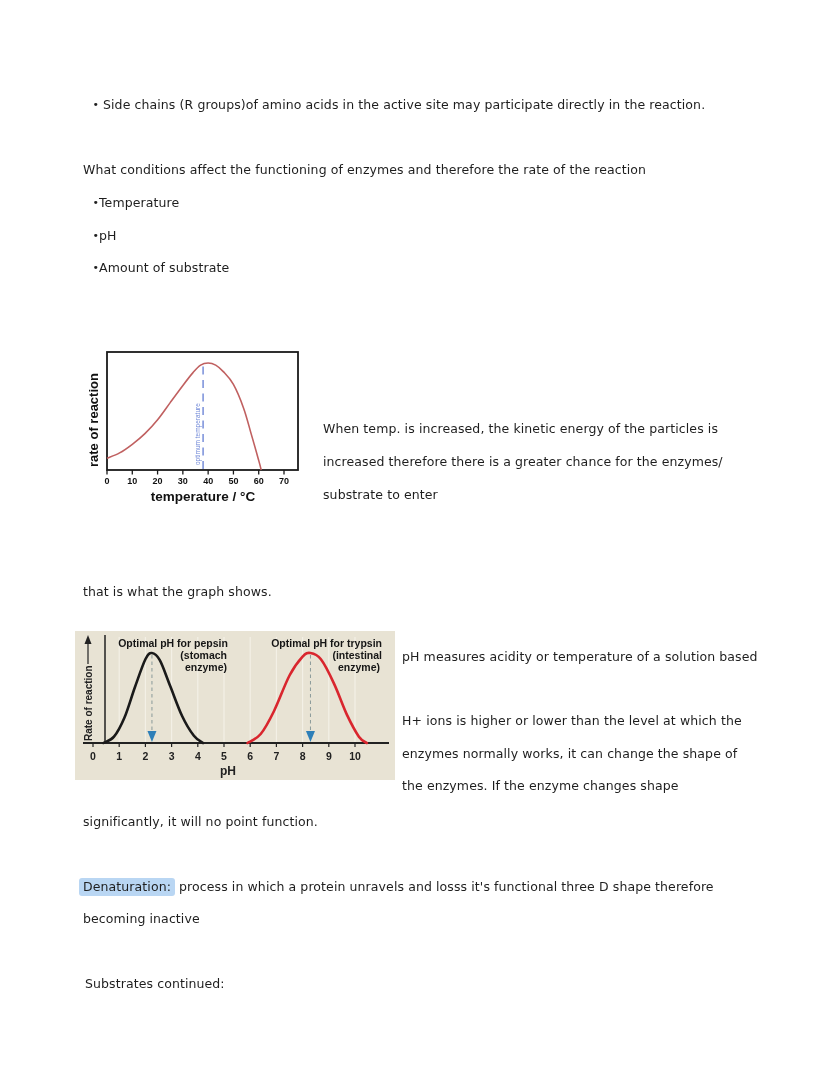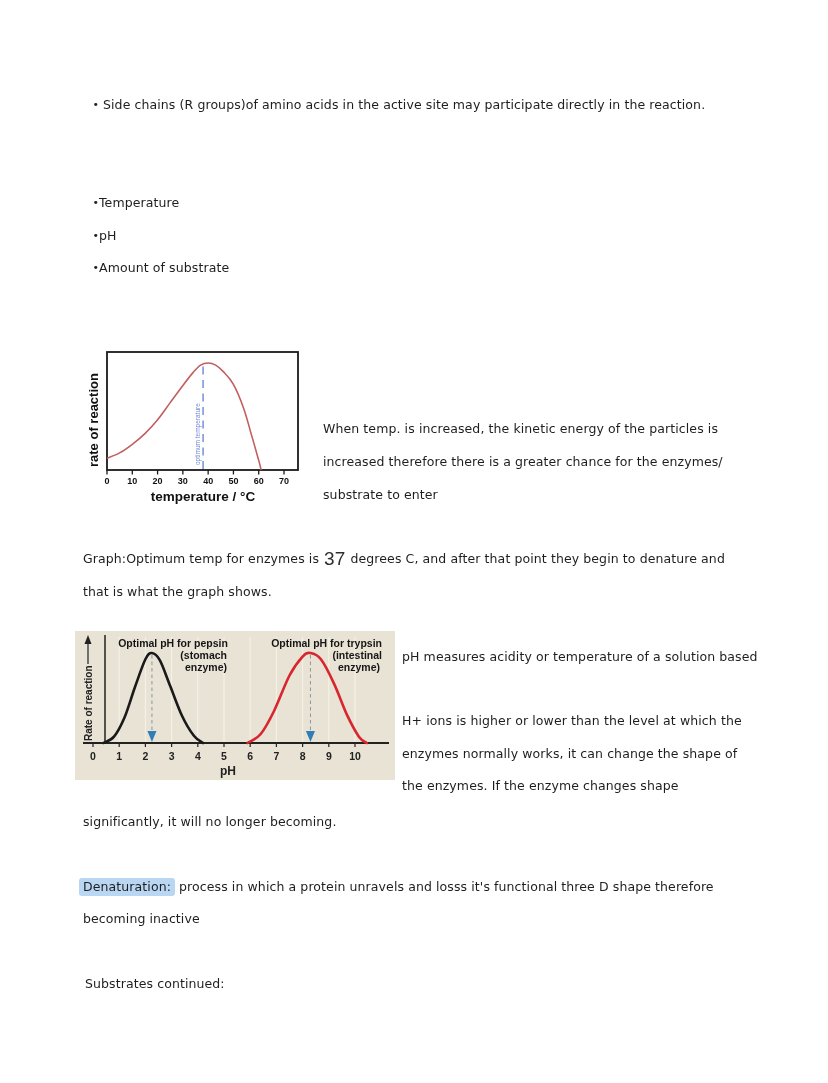--- a/index.html
+++ b/index.html
@@ -30,20 +30,21 @@
   .t2ylab{font-family:"Liberation Sans",sans-serif;font-weight:bold;font-size:10px;fill:#222;}
   .t2ph{font-family:"Liberation Sans",sans-serif;font-weight:bold;font-size:12px;fill:#222;}
 </style>
 </head>
 <body>
 
 <div class="page">
 
   <div class="line" style="left:85px;top:96px"><span class="dot">•</span><span style="margin-left:4px">Side chains (R groups)of amino acids in the active site may participate directly in the reaction.</span></div>
 
+  <div class="line" style="left:83px;top:161px">What conditions affect the functioning of enzymes and therefore the rate of the reaction</div>
 
   <div class="line" style="left:85px;top:194px"><span class="dot">•</span><span>Temperature</span></div>
   <div class="line" style="left:85px;top:227px"><span class="dot">•</span><span>pH</span></div>
   <div class="line" style="left:85px;top:259px"><span class="dot">•</span><span>Amount of substrate</span></div>
 
   <div class="chart" id="graph-temp" style="left:85px;top:348px;width:215px;height:160px"><svg width="215" height="160" viewBox="0 0 215 160">
         <rect x="22" y="4" width="191" height="118" fill="#ffffff" stroke="#1a1a1a" stroke-width="1.8"></rect>
         <line x1="22" y1="122" x2="22" y2="126.5" stroke="#1a1a1a" stroke-width="1.3"></line>
         <text x="22" y="136" text-anchor="middle" class="t1tick">0</text>
         <line x1="47.285714285714285" y1="122" x2="47.285714285714285" y2="126.5" stroke="#1a1a1a" stroke-width="1.3"></line>
@@ -64,21 +65,20 @@
         <text transform="translate(115.08571428571427,117) rotate(-90)" class="t1ann" fill="#6f87d7">optimum temperature</text>
         <path d="M22.0 110.2C24.1 109.3 30.4 107.2 34.6 104.9C38.9 102.6 43.1 99.5 47.3 96.3C51.5 93.1 55.7 89.7 59.9 85.6C64.1 81.5 68.4 76.9 72.6 71.7C76.8 66.5 81.0 60.3 85.2 54.6C89.4 48.9 94.1 42.5 97.9 37.5C101.6 32.5 105.0 28.0 108.0 24.6C110.9 21.2 113.0 18.7 115.6 17.1C118.1 15.5 120.6 15.0 123.1 15.0C125.7 15.0 128.2 15.7 130.7 17.1C133.3 18.6 135.4 20.4 138.3 23.6C141.3 26.8 145.1 30.3 148.4 36.4C151.8 42.5 155.6 51.7 158.5 59.9C161.5 68.1 163.6 76.9 166.1 85.6C168.7 94.4 172.0 106.3 173.7 112.4C175.4 118.4 175.8 120.4 176.2 122.0" fill="none" stroke="#c06060" stroke-width="1.6"></path>
         <text x="118" y="153" text-anchor="middle" class="t1axis">temperature / °C</text>
         <text transform="translate(13,119) rotate(-90)" class="t1axis2">rate of reaction</text>
       </svg></div>
 
   <div class="line" style="left:323px;top:420px">When temp. is increased, the kinetic energy of the particles is</div>
   <div class="line" style="left:323px;top:453px">increased therefore there is a greater chance for the enzymes/</div>
   <div class="line" style="left:323px;top:486px">substrate to enter</div>
 
-  <div class="line" style="left:83px;top:550px"><span>Graph:Optimum temp for enzymes is </span><span class="big-num">37</span><span> degrees C, and after that point they begin to denature and</span></div>
   <div class="line" style="left:83px;top:583px">that is what the graph shows.</div>
 
   <div class="chart" id="graph-ph" style="left:75px;top:631px;width:320px;height:149px"><svg width="320" height="149" viewBox="0 0 320 149">
         <rect x="0" y="0" width="320" height="149" fill="#e8e3d4"></rect>
         <line x1="44.2" y1="6" x2="44.2" y2="112" stroke="#f3f0e6" stroke-width="1.2"></line>
         <line x1="70.4" y1="6" x2="70.4" y2="112" stroke="#f3f0e6" stroke-width="1.2"></line>
         <line x1="96.6" y1="6" x2="96.6" y2="112" stroke="#f3f0e6" stroke-width="1.2"></line>
         <line x1="122.8" y1="6" x2="122.8" y2="112" stroke="#f3f0e6" stroke-width="1.2"></line>
         <line x1="149" y1="6" x2="149" y2="112" stroke="#f3f0e6" stroke-width="1.2"></line>
         <line x1="175.2" y1="6" x2="175.2" y2="112" stroke="#f3f0e6" stroke-width="1.2"></line>
@@ -125,20 +125,20 @@
         <text x="152" y="40" text-anchor="end" class="t2lab">enzyme)</text>
         <text x="307" y="16" text-anchor="end" class="t2lab">Optimal pH for trypsin</text>
         <text x="307" y="28" text-anchor="end" class="t2lab">(intestinal</text>
         <text x="305" y="40" text-anchor="end" class="t2lab">enzyme)</text>
       </svg></div>
 
   <div class="line" style="left:402px;top:648px">pH measures acidity or temperature of a solution based</div>
   <div class="line" style="left:402px;top:712px">H+  ions is higher or lower than the level at which the</div>
   <div class="line" style="left:402px;top:777px">the enzymes. If the enzyme changes shape</div>
   <div class="line" style="left:402px;top:745px">enzymes normally works, it can change the shape of</div>
-  <div class="line" style="left:83px;top:813px">significantly, it will no longer becoming.</div>
+  <div class="line" style="left:83px;top:813px">significantly, it will no point function.</div>
 
   <div class="line" style="left:83px;top:878px"><span class="hl" id="denat-term" style="background: rgb(185, 214, 243);">Denaturation:</span><span> process in which a protein unravels and losss it's functional three D shape therefore</span></div>
   <div class="line" style="left:83px;top:910px">becoming inactive</div>
 
   <div class="line" style="left:85px;top:975px">Substrates continued:</div>
 
 </div>
 
 </body></html>

